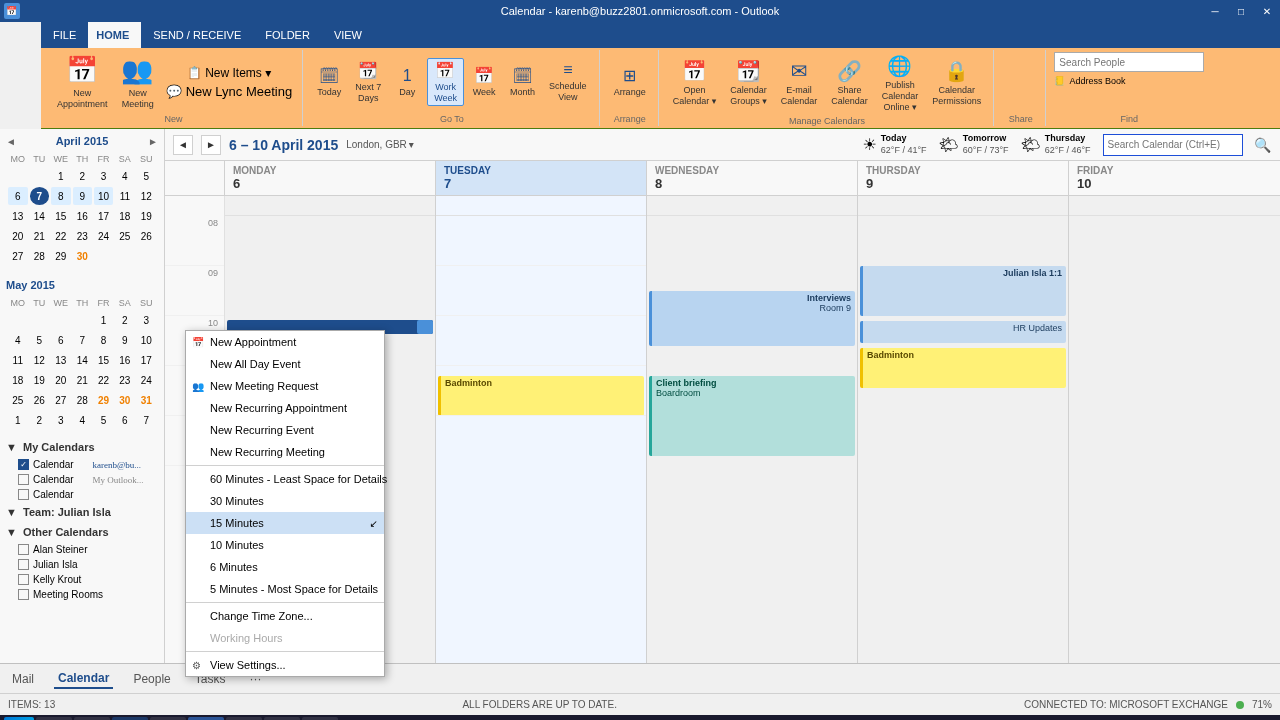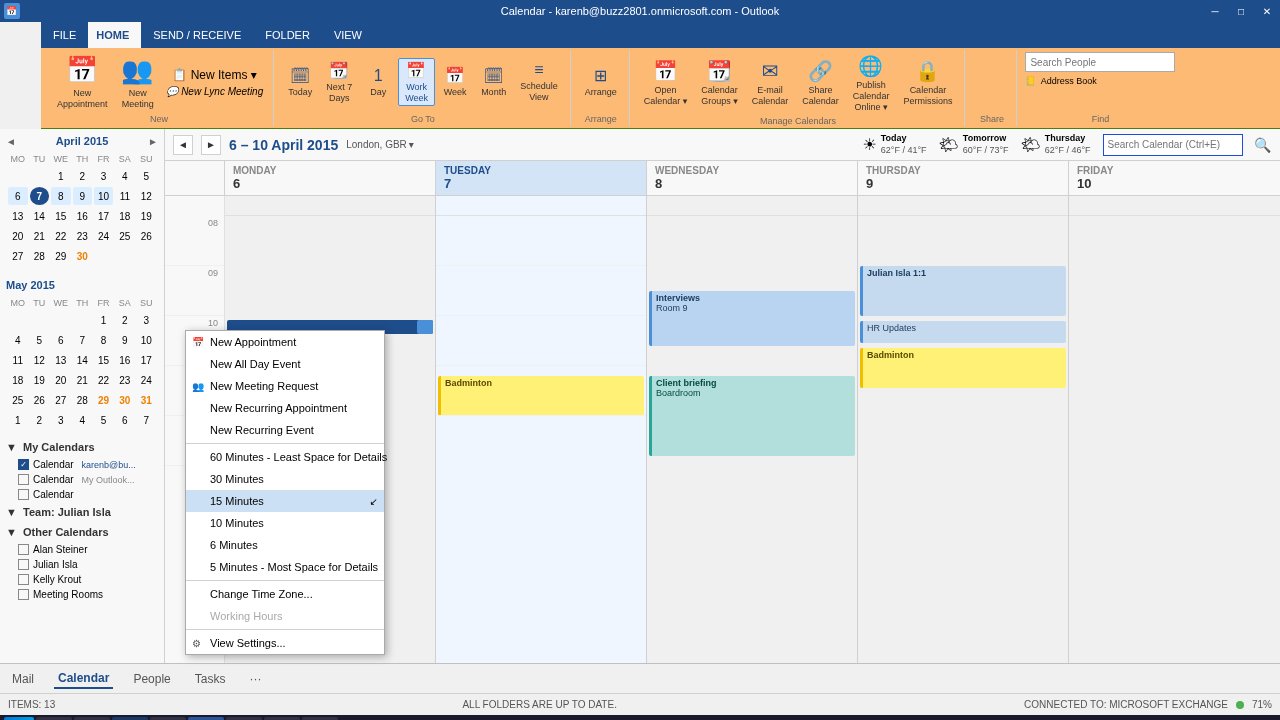--- a/index.html
+++ b/index.html
@@ -211,21 +211,21 @@
       display: flex; align-items: center; justify-content: center;
       font-size: 8px;
       flex-shrink: 0;
     }
     .calendar-checkbox.checked-blue {
       background: #1e4d8c;
       border-color: #1e4d8c;
       color: white;
     }
     .calendar-label { font-size: 10px; }
-    .calendar-sublabel { font-size: 9px; color: #1e4d8c; margin-left: 8px; }
+    .calendar-sublabel { font-size: 9px; color: #1e4d8c; margin-left: 19px; font-family: Liberation Serif, serif; }
 
     
     .calendar-area {
       flex: 1;
       display: flex;
       flex-direction: column;
       overflow: hidden;
     }
 
     
@@ -345,20 +345,21 @@
       border-radius: 2px;
       padding: 2px 4px;
       font-size: 9px;
       overflow: hidden;
       cursor: pointer;
     }
     .event-blue {
       background: #b8d4f0;
       border-left: 3px solid #4a90d9;
       color: #1a3a5c;
+      text-align: right;
     }
     .event-yellow {
       background: #fff176;
       border-left: 3px solid #f0c000;
       color: #5a4a00;
     }
     .event-teal {
       background: #b2dfdb;
       border-left: 3px solid #26a69a;
       color: #004d40;
@@ -521,21 +522,21 @@
         <div class="ribbon-btn large">
           <span class="icon">📅</span>
           <span class="label">New<br>Appointment</span>
         </div>
         <div class="ribbon-btn large">
           <span class="icon">👥</span>
           <span class="label">New<br>Meeting</span>
         </div>
         <div style="display:flex;flex-direction:column;gap:2px;">
           <div class="ribbon-btn-small" style="font-size:12px;">📋 New Items ▾</div>
-          <div class="ribbon-btn-small" style="font-size:10px;font-style:italic;">💬 New Lync Meeting</div>
+          <div class="ribbon-btn-small" style="font-size:13px;">💬 New Lync Meeting</div>
         </div>
       </div>
       <div class="ribbon-group-label">New</div>
     </div>
 
     <div class="ribbon-group">
       <div class="ribbon-group-btns">
         <div class="ribbon-btn">
           <span class="icon" style="font-size:16px;">🗓</span>
           <span class="label">Today</span>
@@ -970,20 +971,23 @@
   <div class="ctx-item">
     <span class="ctx-icon">👥</span>
     <span>New Meeting Request</span>
   </div>
   <div class="ctx-item">
     <span>New Recurring Appointment</span>
   </div>
   <div class="ctx-item">
     <span>New Recurring Event</span>
   </div>
+  <div class="ctx-item">
+    <span>New Recurring Meeting</span>
+  </div>
   <div class="ctx-separator"></div>
   <div class="ctx-item">
     <span>60 Minutes - Least Space for Details</span>
   </div>
   <div class="ctx-item">
     <span class="ctx-check"></span>
     <span>30 Minutes</span>
   </div>
   <div class="ctx-item highlighted">
     <span>15 Minutes</span>

